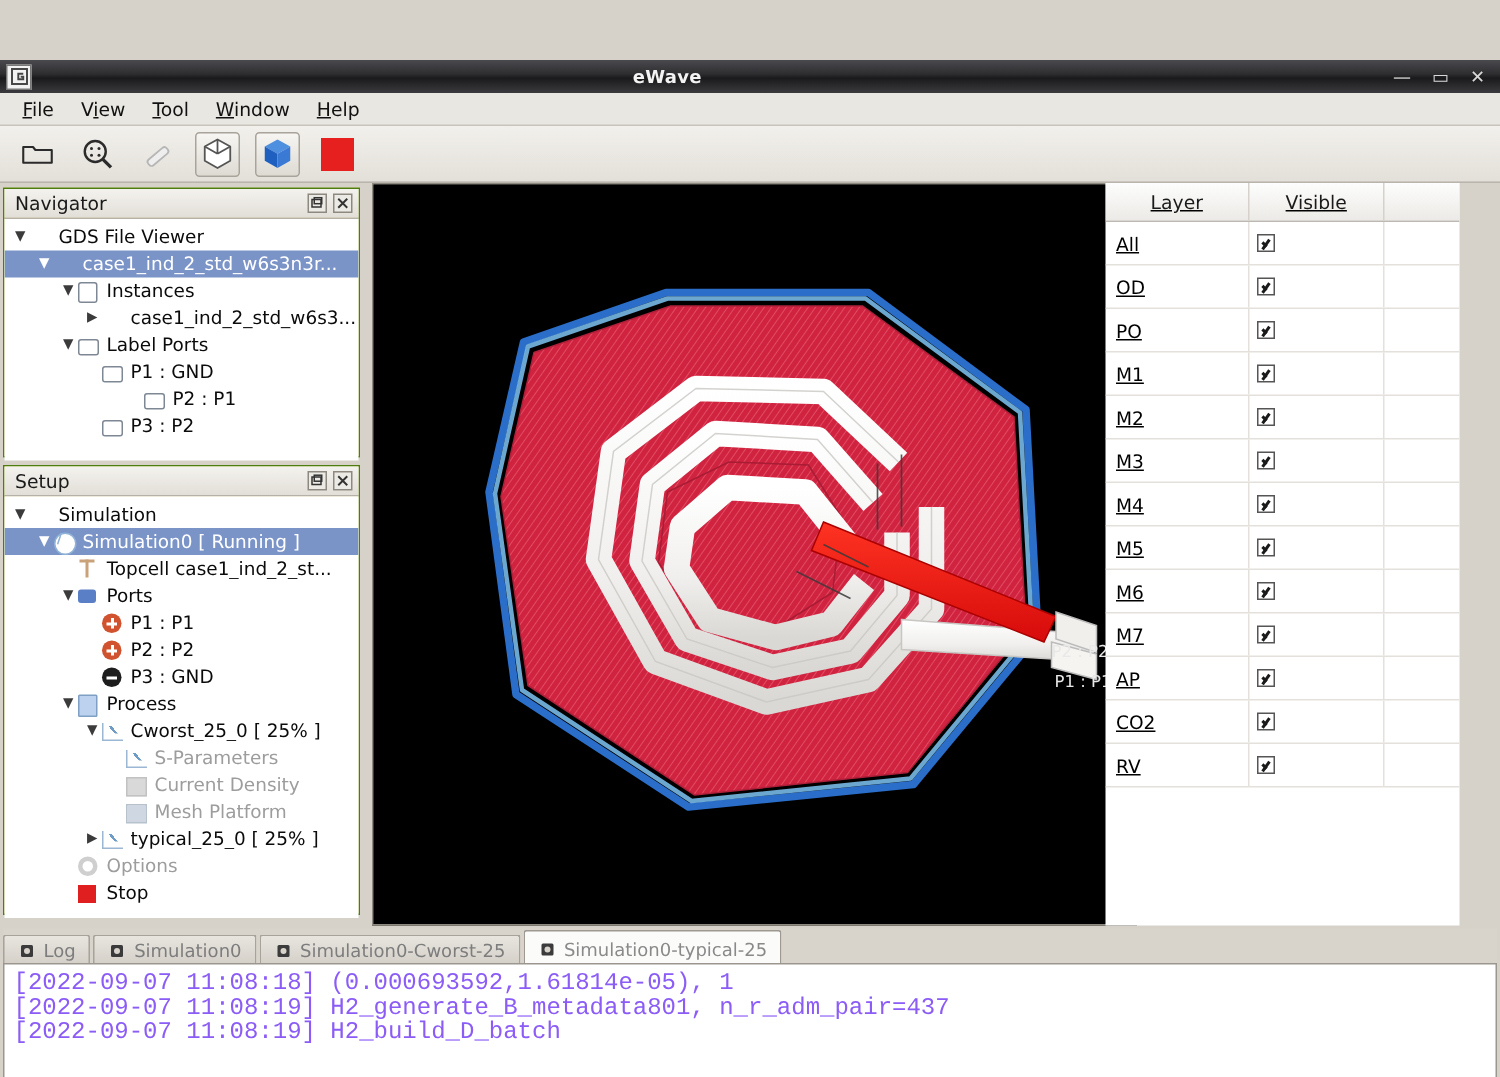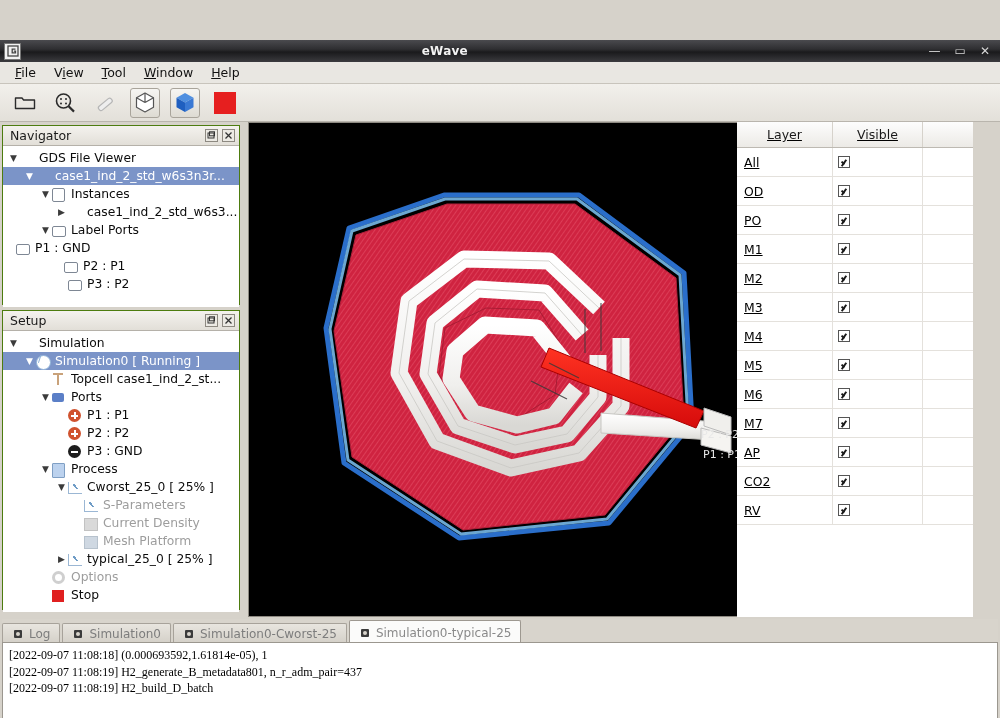--- a/index.html
+++ b/index.html
@@ -130,22 +130,22 @@
     height:21px;display:flex;align-items:center;gap:5px;padding:0 9px;margin-right:2px;
     background:linear-gradient(to bottom,#e8e5df,#d3cfc7);border:1px solid #a7a29a;
     border-bottom:none;border-radius:2px 2px 0 0;font-size:12px;color:#7d7d7d;box-sizing:border-box;
   }
   .tab.active{background:#fbfbfa;height:24px;border-color:#9d9890;color:#8a8a8a;}
   .chip{width:12px;height:12px;position:relative;flex:0 0 12px;}
   .chip i{position:absolute;left:2px;top:2px;width:8px;height:8px;background:#3b3b3b;border-radius:1px;}
   .chip b{position:absolute;left:4px;top:4px;width:4px;height:4px;background:#d8d4cc;border-radius:50%;}
   .logbox{position:absolute;background:#fff;border:1px solid #9b978f;box-sizing:border-box;
      padding:4px 6px;overflow:hidden;}
-  .logline{font-size:12px;color:#000000;line-height:16.5px;white-space:nowrap;
-     font-family:Liberation Serif, serif;}
+  .logline{font-size:16px;color:#8b5cf6;line-height:16.5px;white-space:nowrap;
+     font-family:Liberation Mono, monospace;}
 
   
   .statusbar{position:absolute;left:0;bottom:0;width:1000px;height:30px;
      background:#a16207;display:flex;align-items:center;padding:0 3px;box-sizing:border-box;gap:18px;}
   .st-cell{height:22px;background:#d0ccc4;border:1px solid #fff;box-sizing:border-box;
      display:flex;align-items:center;padding-left:8px;font-size:12.5px;color:#111;}
 </style>
 </head>
 <body>
 
@@ -253,28 +253,28 @@
           <span class="ico"></span>
           <span class="lbl">case1_ind_2_std_w6s3...</span>
         </div>
         <div class="trow" style="padding-left: 36px;">
           <span class="arrow">▼</span>
           <span class="ico">
             <span class="ic-rect" style="display: block;"></span>
           </span>
           <span class="lbl">Label Ports</span>
         </div>
-        <div class="trow" style="">
+        <div class="trow" style="padding-left: 52px;">
           <span class="arrow"></span>
           <span class="ico">
             <span class="ic-rect" style="display: block;"></span>
           </span>
           <span class="lbl">P1 : GND</span>
         </div>
-        <div class="trow" style="padding-left: 48px;">
+        <div class="trow" style="padding-left: 80px;">
           <span class="arrow"></span>
           <span class="ico">
             <span class="ic-rect" style="display: block;"></span>
           </span>
           <span class="lbl">P2 : P1</span>
         </div>
         <div class="trow" style="padding-left: 52px;">
           <span class="arrow"></span>
           <span class="ico">
             <span class="ic-rect" style="display: block;"></span>

